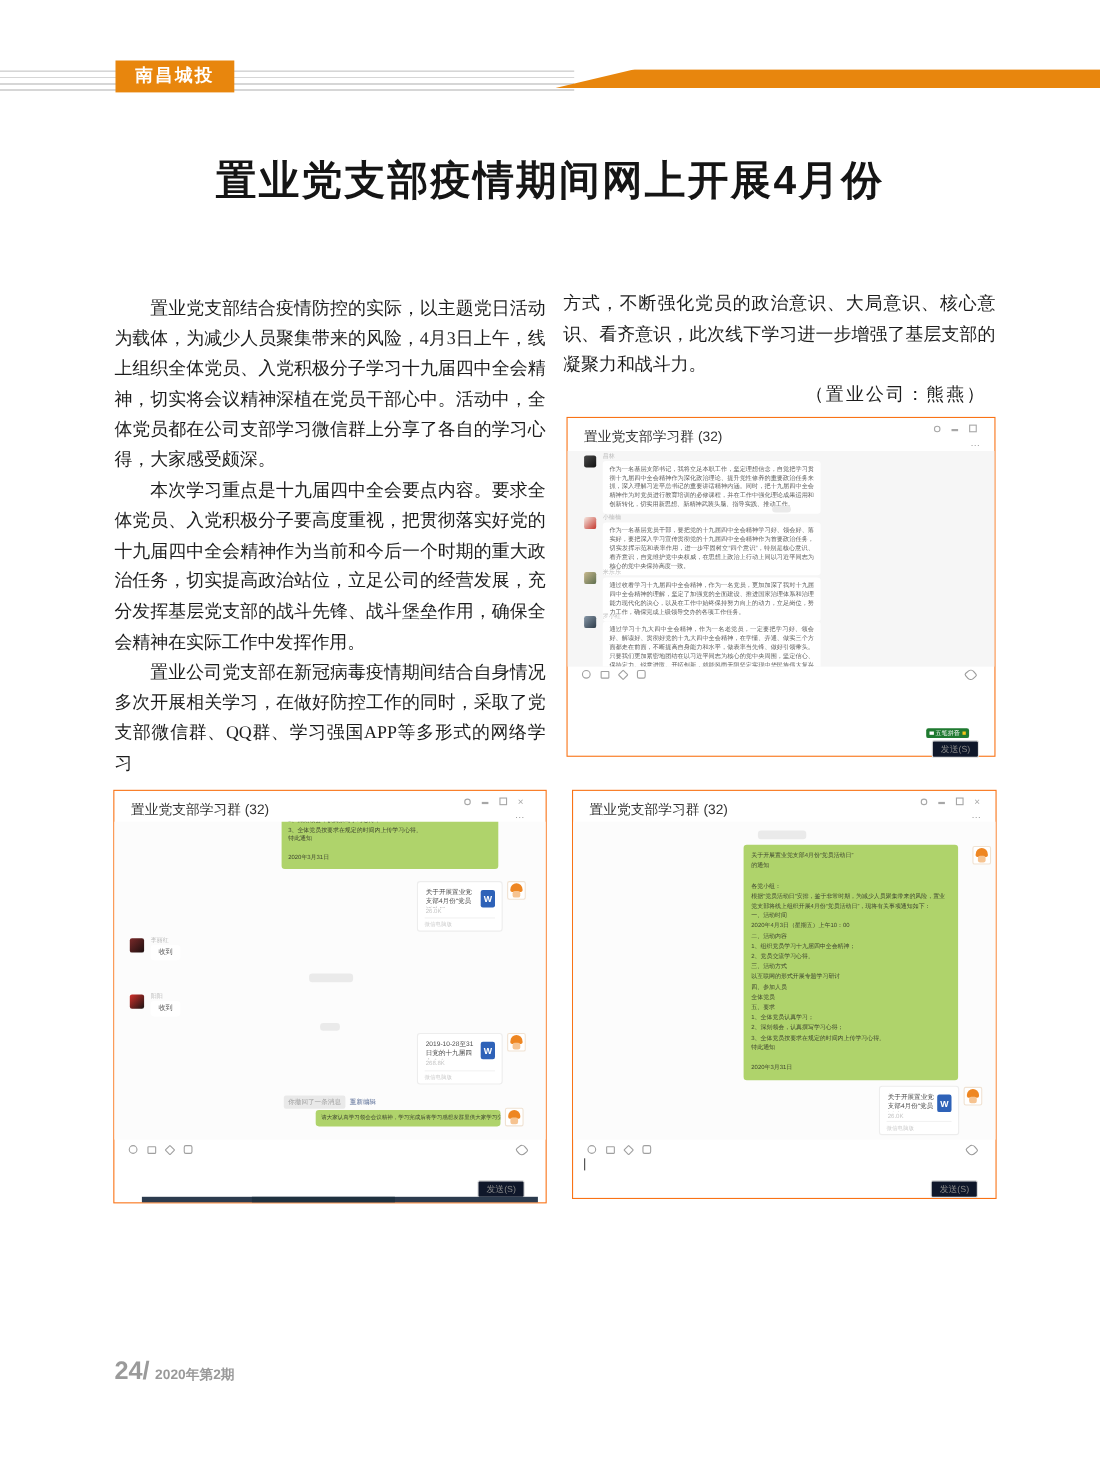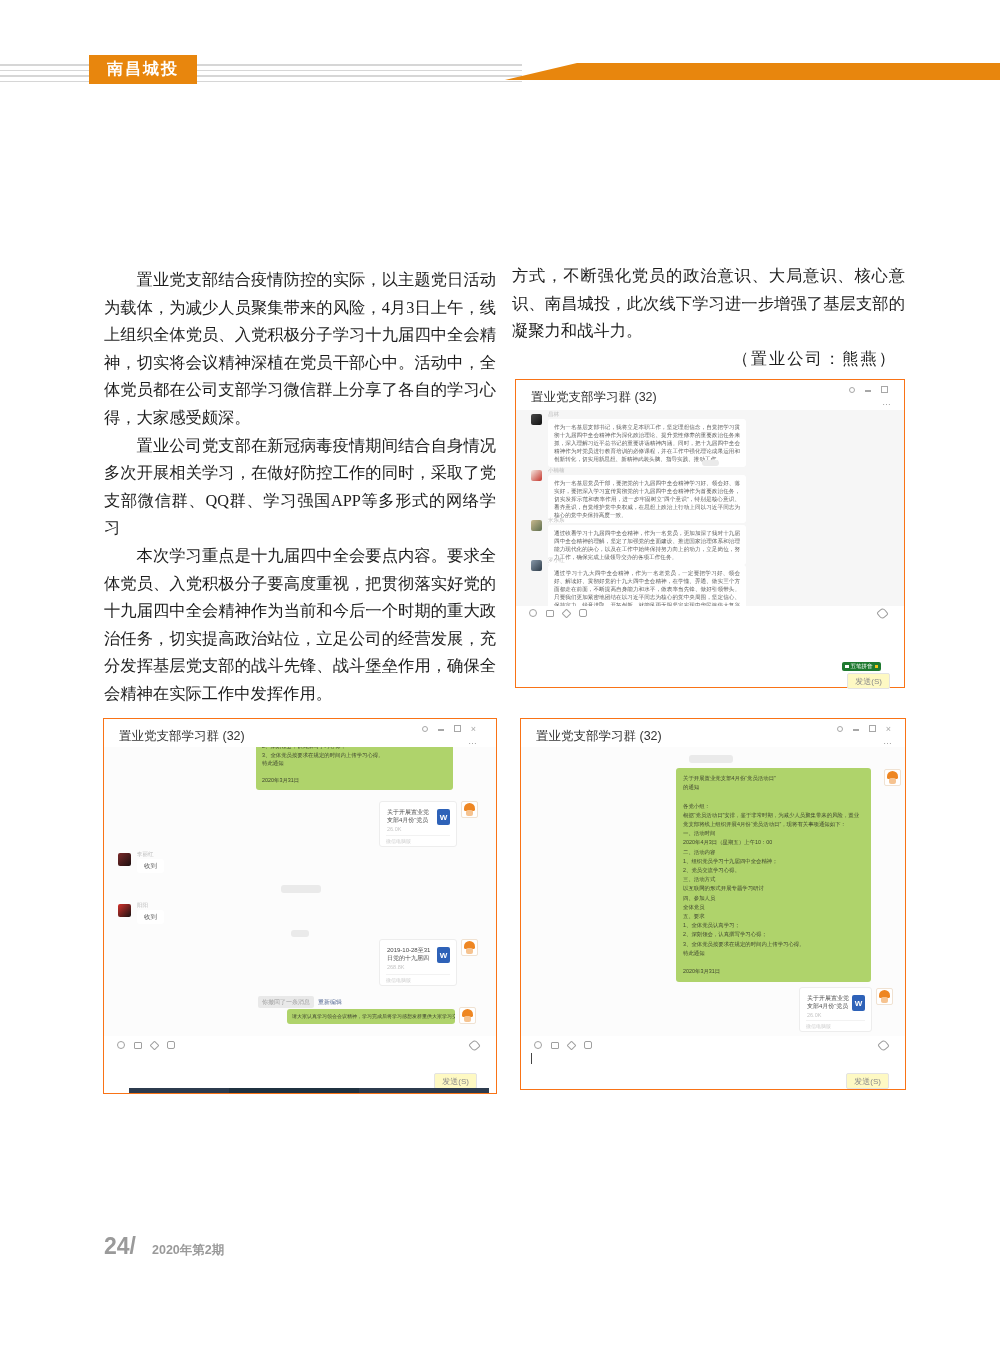--- a/index.html
+++ b/index.html
@@ -1,21 +1,21 @@
 <!DOCTYPE html>
 <html><head>
 <meta charset="utf-8">
 <style>
   html,body{margin:0;padding:0;background:#fff;}
   #page{position:relative;width:1000px;height:1347px;background:#ffffff;overflow:hidden;
         font-family:"Liberation Sans",sans-serif;}
   
   .stripes{position:absolute;left:0;top:64px;width:522px;height:19px;
     background:repeating-linear-gradient(to bottom,#d6d6d6 0 1.7px,transparent 1.7px 5.6px);}
-  .brand{position:absolute;left:89px;top:55px;width:108px;height:29px;background:#E8860D;
+  .brand{position:absolute;left:105px;top:55px;width:108px;height:29px;background:#E8860D;
     color:#fff;font-weight:bold;font-size:16px;letter-spacing:2px;display:flex;
     align-items:center;justify-content:center;}
   .obar{position:absolute;left:505px;top:63px;width:495px;height:17px;background:#E8860D;
     clip-path:polygon(0 100%,72px 0,100% 0,100% 100%);}
   .title{position:absolute;left:0;top:138px;width:1000px;text-align:center;
     font-weight:900;font-size:37px;line-height:52px;color:#151515;letter-spacing:2px;}
   
   .col{position:absolute;font-family:"Liberation Serif",serif;font-size:16.3px;
     line-height:27.6px;color:#1d1d1d;text-align:justify;}
   .col p{margin:0;text-indent:2em;}
@@ -72,48 +72,49 @@
   .tbi.folder{border-radius:1px;height:7px;margin-top:1px;}
   .tbi.cut{border-radius:1px;transform:rotate(45deg);width:7px;height:7px;}
   .tbi.hist{border-radius:2px;}
   .tb-phone{position:absolute;width:9px;height:9px;border:1px solid #9a9a9a;
     border-radius:2px 4px 2px 4px;transform:rotate(-40deg);box-sizing:border-box;}
   .ime{position:absolute;height:9px;background:#1F7A30;border-radius:2px;display:flex;
     align-items:center;gap:2px;padding:0 3px;}
   .ime .sq{width:3.5px;height:3.5px;background:#fff;}
   .ime .txt{color:#fff;font-size:5.5px;white-space:nowrap;}
   .ime .dot{width:3.5px;height:3.5px;background:#F5C518;}
-  .send{position:absolute;font-size:8px;color:#8a8a8a;background:#fef9c3;
+  .send{position:absolute;font-size:8px;color:#8a8a8a;background:#0f172a;
     border:1px solid #e3e3e3;border-radius:2px;padding:1.5px 7px;white-space:nowrap;}
   .taskbar{position:absolute;left:25px;bottom:0;width:360px;height:5px;background:#2C3B4E;}
   .taskbar i{position:absolute;left:100px;top:0;width:130px;height:5px;background:#1f3140;display:block;}
   .cursor{position:absolute;width:1px;height:11px;background:#444;}
   
-  .footer{position:absolute;left:104px;top:1233px;display:flex;align-items:baseline;gap:16px;color:#9a9a9a;}
+  .footer{position:absolute;left:104px;top:1233px;display:flex;align-items:baseline;gap:5px;color:#9a9a9a;}
   .fp{font-size:23px;font-weight:bold;}
   .fi{font-size:12.5px;font-weight:bold;}
 </style>
 </head>
 <body>
 
 <div id="page">
 
   <div class="stripes"></div>
   <div class="brand">南昌城投</div>
   <div class="obar"></div>
   <div class="title">
+    <div>置业党支部疫情期间网上开展4月份</div>
   </div>
 
   <div class="col" style="left:104px;top:266px;width:392px;">
     <p>置业党支部结合疫情防控的实际，以主题党日活动为载体，为减少人员聚集带来的风险，4月3日上午，线上组织全体党员、入党积极分子学习十九届四中全会精神，切实将会议精神深植在党员干部心中。活动中，全体党员都在公司支部学习微信群上分享了各自的学习心得，大家感受颇深。</p>
+    <p>本次学习重点是十九届四中全会要点内容。要求全体党员、入党积极分子要高度重视，把贯彻落实好党的十九届四中全会精神作为当前和今后一个时期的重大政治任务，切实提高政治站位，立足公司的经营发展，充分发挥基层党支部的战斗先锋、战斗堡垒作用，确保全会精神在实际工作中发挥作用。</p>
     <p>置业公司党支部在新冠病毒疫情期间结合自身情况多次开展相关学习，在做好防控工作的同时，采取了党支部微信群、QQ群、学习强国APP等多形式的网络学习</p>
-    <p>本次学习重点是十九届四中全会要点内容。要求全体党员、入党积极分子要高度重视，把贯彻落实好党的十九届四中全会精神作为当前和今后一个时期的重大政治任务，切实提高政治站位，立足公司的经营发展，充分发挥基层党支部的战斗先锋、战斗堡垒作用，确保全会精神在实际工作中发挥作用。</p>
   </div>
   <div class="col" style="left:512px;top:262px;width:393px;">
-    <p class="noindent">方式，不断强化党员的政治意识、大局意识、核心意识、南昌城投，此次线下学习进一步增强了基层支部的凝聚力和战斗力。</p>
+    <p class="noindent">方式，不断强化党员的政治意识、大局意识、核心意识、看齐意识，此次线下学习进一步增强了基层支部的凝聚力和战斗力。</p>
     <p class="byline">（置业公司：熊燕）</p>
   </div>
 
   <div class="cw" style="left:515px;top:379px;width:390px;height:309px;">
     <div class="cw-title">置业党支部学习群 (32)</div>
     <div class="ctrls" style="right:16px;top:6px;">
       <span class="ic ic-pin"></span>
       <span class="ic ic-min"></span>
       <span class="ic ic-max"></span>
     </div>

